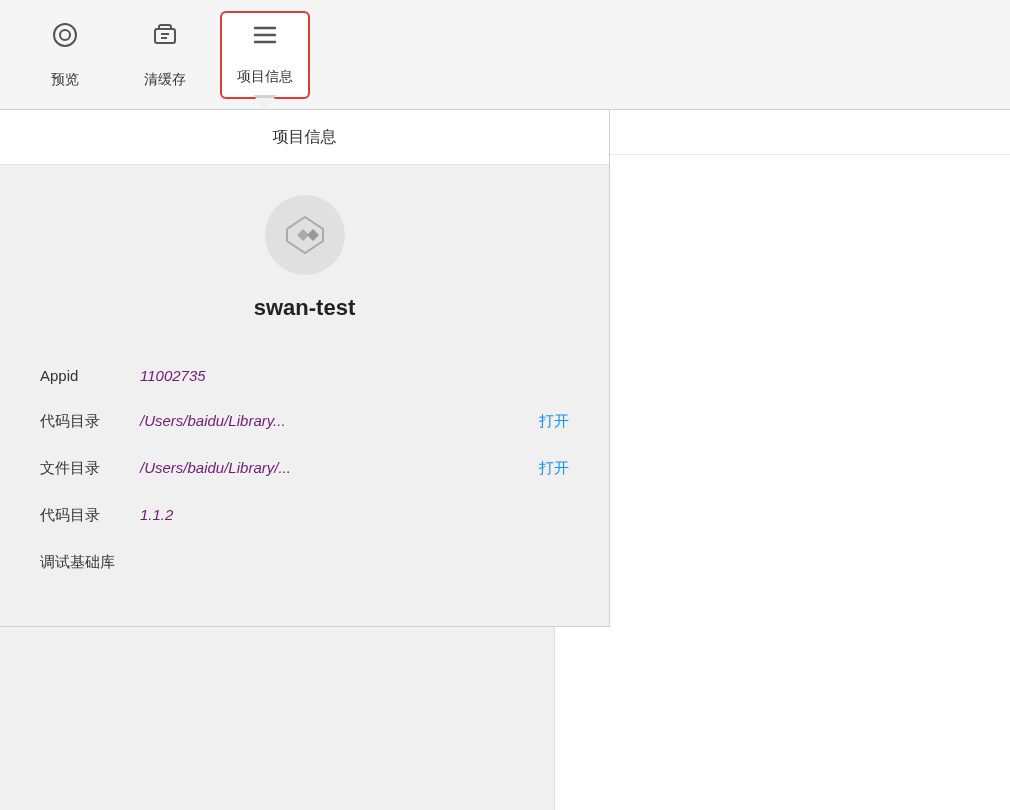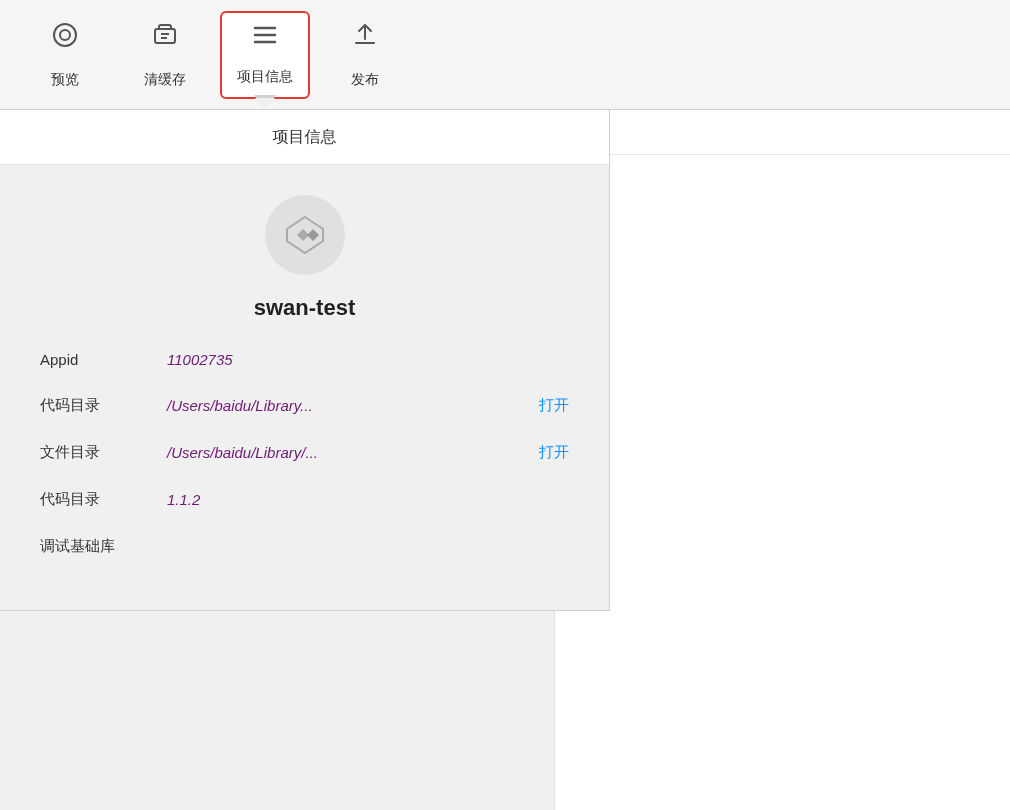--- a/index.html
+++ b/index.html
@@ -157,34 +157,33 @@
     .app-logo svg {
       width: 48px;
       height: 48px;
     }
 
     .app-name {
       text-align: center;
       font-size: 22px;
       font-weight: 600;
       color: #222;
-      margin-bottom: 16px;
+      margin-bottom: 32px;
     }
 
     .info-table {
       width: 100%;
     }
 
     .info-row {
       display: flex;
-      align-items: center;
+      align-items: flex-start;
       padding: 14px 0;
       font-size: 15px;
       border-bottom: none;
-      gap: 27px;
     }
 
     .info-label {
       width: 100px;
       color: #333;
       font-size: 15px;
       flex-shrink: 0;
     }
 
     .info-value {
@@ -261,29 +260,20 @@
     <span class="toolbar-btn-icon">
       <svg width="28" height="22" viewBox="0 0 28 22" fill="none">
         <line x1="4" y1="4" x2="24" y2="4" stroke="#555" stroke-width="2.5" stroke-linecap="round"></line>
         <line x1="4" y1="11" x2="24" y2="11" stroke="#555" stroke-width="2.5" stroke-linecap="round"></line>
         <line x1="4" y1="18" x2="24" y2="18" stroke="#555" stroke-width="2.5" stroke-linecap="round"></line>
       </svg>
     </span>
     <span class="toolbar-btn-label">项目信息</span>
   </button>
 
-  <button class="toolbar-btn">
-    <span class="toolbar-btn-icon">
-      <svg width="28" height="28" viewBox="0 0 28 28" fill="none">
-        <path d="M14 4v14M8 10l6-6 6 6" stroke="#555" stroke-width="2" stroke-linecap="round" stroke-linejoin="round"></path>
-        <path d="M5 22h18" stroke="#555" stroke-width="2" stroke-linecap="round"></path>
-      </svg>
-    </span>
-    <span class="toolbar-btn-label">发布</span>
-  </button>
 </div>
 
 <div class="right-panel">
   <div class="right-panel-tabs">
     <span class="right-tab">Network</span>
     <span class="right-tab">Storages</span>
     <span class="right-tab">App data</span>
   </div>
   <div class="right-panel-subbar">
     <div class="info-dropdown">

